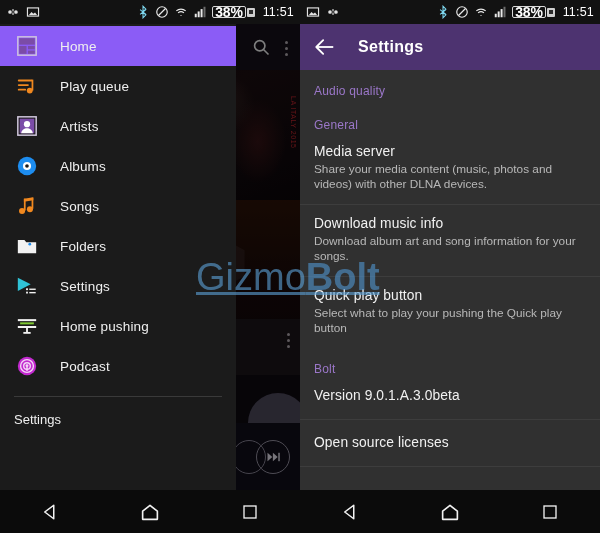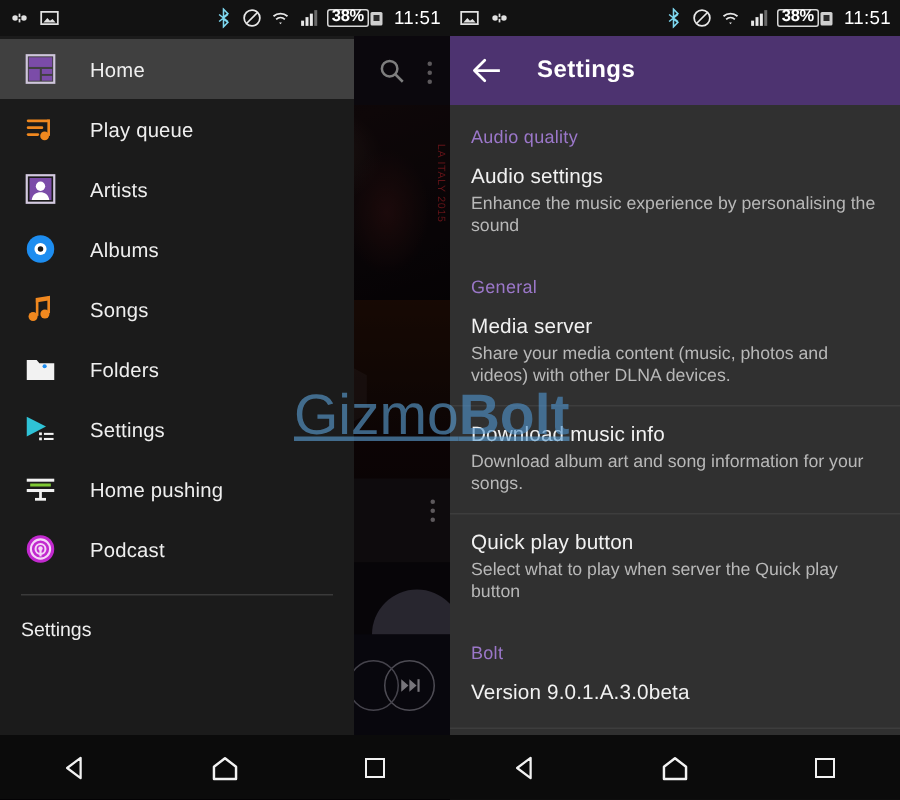--- a/index.html
+++ b/index.html
@@ -21,22 +21,22 @@
   .sb-right { display: flex; align-items: center; gap: 5px; }
   .sb-ico { width: 14px; height: 14px; display: block; }
   .sb-time {
     color: #fff; font-size: 12.5px; letter-spacing: .2px; margin-left: 3px;
   }
   .batt {
     display: flex; align-items: center;
   }
   .batt-body {
     border: 1.4px solid #d8d8d8; border-radius: 2px; height: 12px;
-    padding: 0 2px; display: flex; align-items: flex-end;
-    color: #fff; font-size: 11px; font-weight: bold; letter-spacing: -.2px;
+    padding: 0 2px; display: flex; align-items: center;
+    color: #fff; font-size: 14px; font-weight: bold; letter-spacing: -.2px;
   }
   .batt-cap {
     width: 8px; height: 9px; background: #cfcfcf; margin-left: 1px; border-radius: 1px;
     display:flex;align-items:center;justify-content:center;
   }
   .batt-cap i { display:block; width:4px; height:4px; background:#2b2b2b; }
 
   
   .content-back {
     position: absolute; top: 24px; left: 0; right: 0; bottom: 0;
@@ -107,21 +107,21 @@
     position: absolute; top:24px; left:0; right:0; bottom:43px;
     background: rgba(0,0,0,.45); z-index: 8;
   }
   .drawer {
     position: absolute; top: 24px; left: 0; width: 236px; bottom: 43px;
     background: #1b1b1b; z-index: 10; padding-top: 2px;
   }
   .d-item {
     height: 40px; display: flex; align-items: center; padding-left: 14px;
   }
-  .d-item.active { background: #404040; }
+  .d-item.active { background: #8b5cf6; }
   .d-ico { width: 26px; height: 26px; display: flex; align-items: center; justify-content: center; }
   .d-label { color: #efefef; font-size: 13.5px; margin-left: 20px; letter-spacing: .15px; }
   .d-divider { height: 1px; background: #3a3a3a; margin: 10px 14px 0 14px; }
   .d-settings {
     height: 44px; display: flex; align-items: center; padding-left: 14px;
   }
   .d-settings span { color: #efefef; font-size: 13px; }
 
   
   .rp { background: #303030; position:absolute; top:24px; left:0; right:0; bottom:43px; }
@@ -462,39 +462,35 @@
     <div class="rp">
       <div class="appbar">
         <svg width="22" height="20" viewBox="0 0 24 20">
           <line x1="2.5" y1="10" x2="21" y2="10" stroke="#fff" stroke-width="2"></line>
           <path d="M10 2.5L2.5 10 10 17.5" fill="none" stroke="#fff" stroke-width="2" stroke-linejoin="round" stroke-linecap="round"></path>
         </svg>
         <div class="appbar-title">Settings</div>
       </div>
 
       <div class="s-section">Audio quality</div>
-      <div class="s-item">
-        <div class="s-title">Audio settings</div>
-        <div class="s-desc">Enhance the music experience by personalising the sound</div>
-      </div>
 
       <div class="s-section">General</div>
       <div class="s-item">
         <div class="s-title">Media server</div>
         <div class="s-desc">Share your media content (music, photos and videos) with other DLNA devices.</div>
       </div>
       <div class="s-line"></div>
       <div class="s-item" style="padding-top:11px">
         <div class="s-title">Download music info</div>
         <div class="s-desc">Download album art and song information for your songs.</div>
       </div>
       <div class="s-line"></div>
       <div class="s-item" style="padding-top:11px">
         <div class="s-title">Quick play button</div>
-        <div class="s-desc">Select what to play when server the Quick play button</div>
+        <div class="s-desc">Select what to play your pushing the Quick play button</div>
       </div>
 
       <div class="s-section">Bolt</div>
       <div class="s-item" style="padding-bottom:16px">
         <div class="s-title">Version 9.0.1.A.3.0beta</div>
       </div>
       <div class="s-line"></div>
       <div class="s-item" style="padding-top:15px;padding-bottom:16px">
         <div class="s-title">Open source licenses</div>
       </div>

